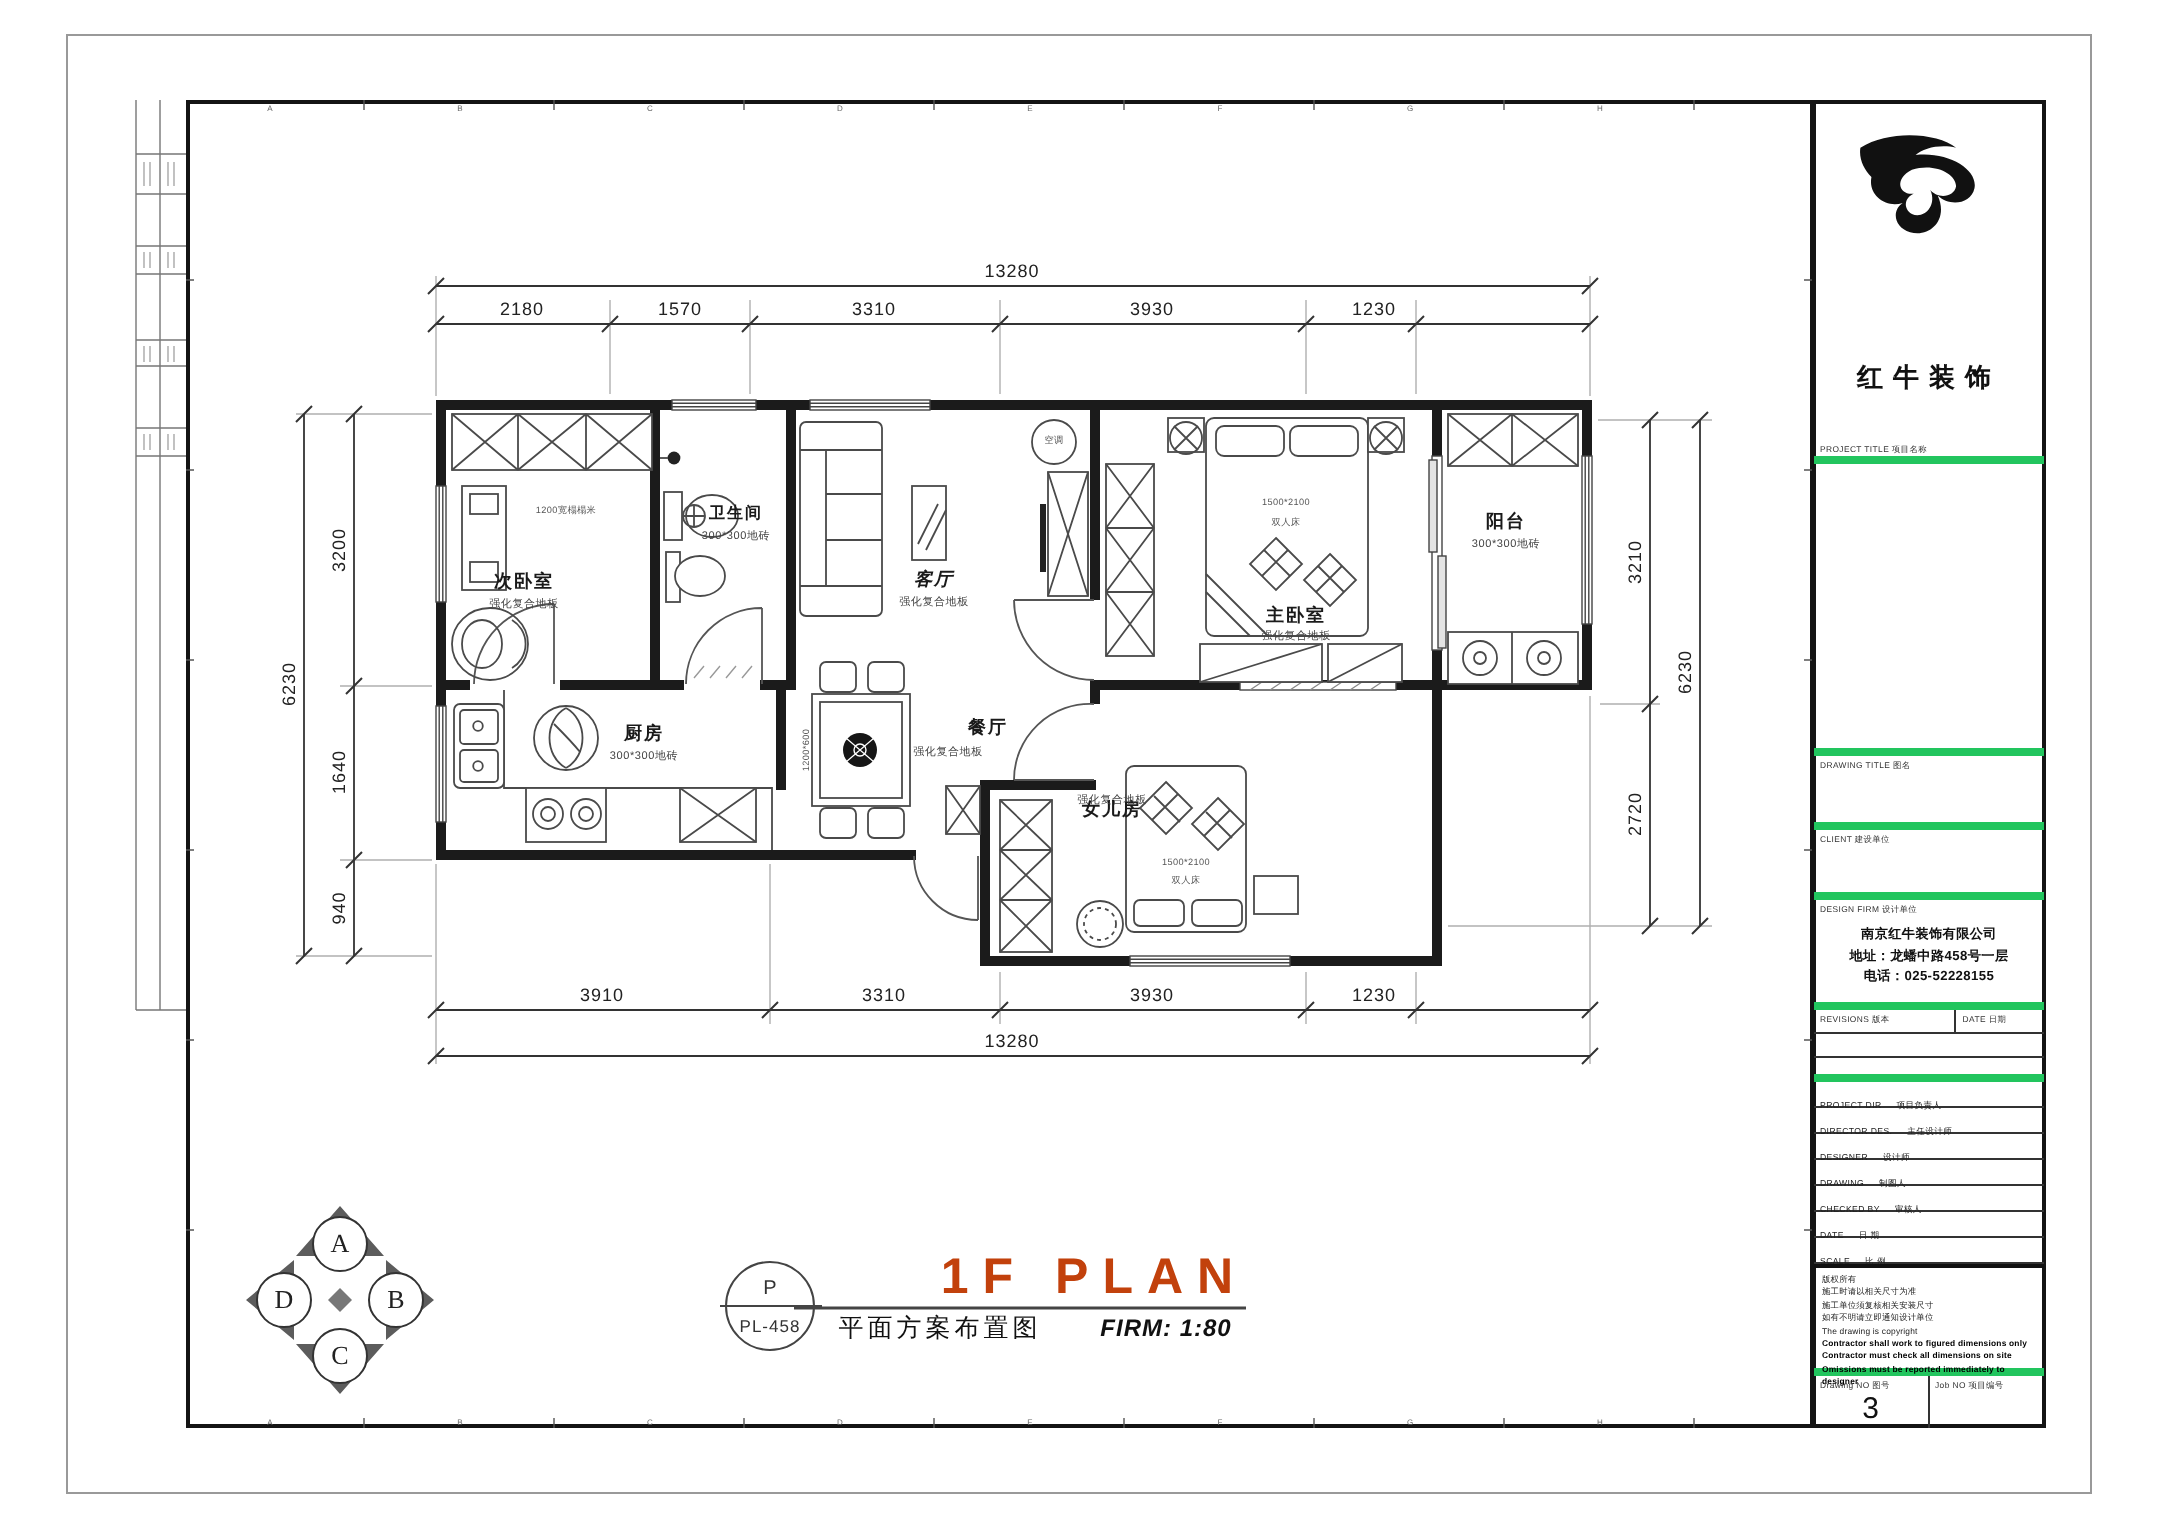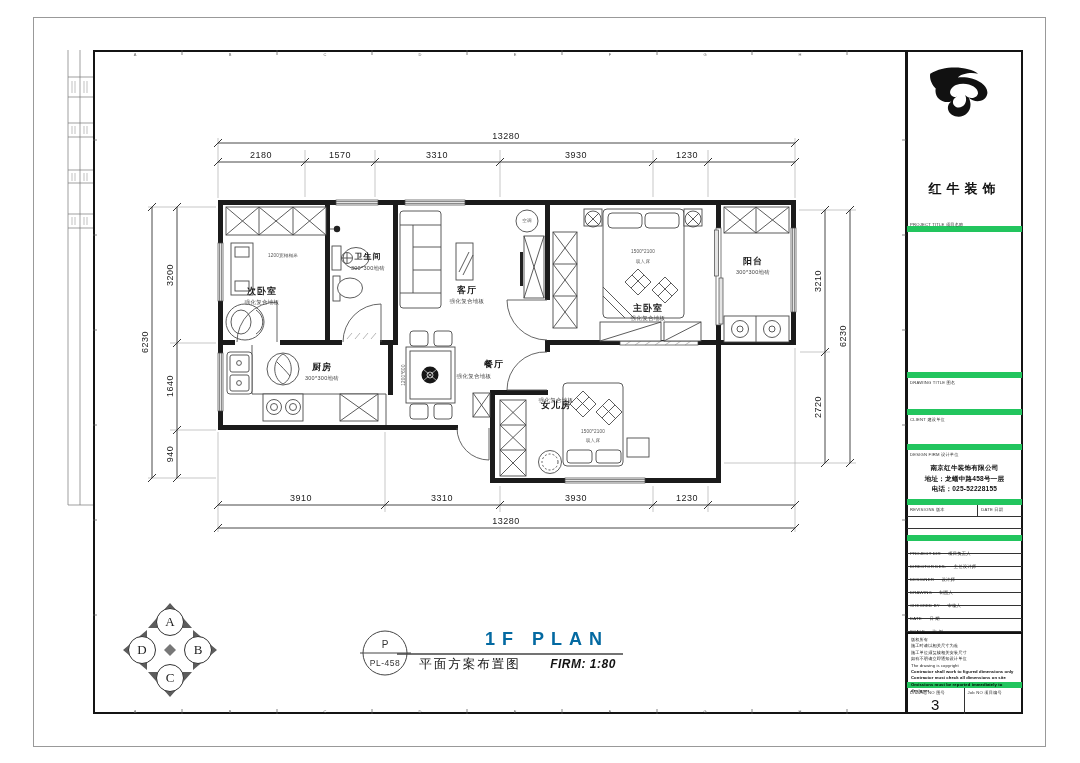--- a/index.html
+++ b/index.html
@@ -9,32 +9,32 @@
   .lbl{position:absolute;transform:translate(-50%,-50%);white-space:nowrap;line-height:1;}
   .dim{font-size:9px;color:#222;letter-spacing:.5px;}
   .dimv{transform:translate(-50%,-50%) rotate(-90deg);}
   .rname{font-size:9px;font-weight:bold;color:#1a1a1a;letter-spacing:1px;}
   .rname-sm{font-size:8px;}
   .rspec{font-size:5.5px;color:#444;letter-spacing:.3px;}
   .tiny{font-size:4.6px;color:#555;letter-spacing:.2px;}
   .vert{transform:translate(-50%,-50%) rotate(-90deg);}
   
   #tblock{position:absolute;left:907px;top:50px;width:115px;height:664px;}
-  .tb-sec{position:absolute;left:0;width:100%;border-bottom:6px solid #22c55e;box-sizing:border-box;}
+  .tb-sec{position:absolute;left:0;width:100%;border-bottom:4px solid #22c55e;box-sizing:border-box;}
   .tb-label{font-size:4.2px;color:#333;padding:1.5px 3px;letter-spacing:.2px;}
   .tb-row{position:absolute;left:0;width:100%;height:13px;border-bottom:1px solid #333;box-sizing:border-box;}
   .tb-row span{font-size:4.3px;color:#222;padding-left:3px;display:inline-block;margin-top:3px;letter-spacing:.2px;}
   .brandcn{position:absolute;width:100%;text-align:center;font-size:13px;font-weight:bold;letter-spacing:5px;color:#111;}
   .company{font-size:6.6px;font-weight:bold;text-align:center;line-height:10.5px;color:#111;margin-top:5px;letter-spacing:.2px;}
   .notes{font-size:4.2px;line-height:6.4px;color:#222;padding:3px 4px;letter-spacing:.1px;}
   .notes .b{font-weight:bold;color:#000;}
   
   #brand-outline{position:absolute;left:204px;top:629px;font-size:74px;font-weight:bold;
      color:rgba(90,90,90,0.12);-webkit-text-stroke:1.6px #555;letter-spacing:0px;line-height:1;}
-  .ftitle{font-size:18px;font-weight:bold;letter-spacing:7px;color:#0369a1;}
+  .ftitle{font-size:25px;font-weight:bold;letter-spacing:7px;color:#c2410c;}
   .fsub{font-size:12.5px;color:#111;letter-spacing:2px;}
   .fscale{font-size:12px;font-weight:bold;font-style:italic;color:#111;letter-spacing:.5px;}
   .stamp-p{font-size:10px;color:#333;}
   .stamp-no{font-size:8.5px;color:#333;letter-spacing:.5px;}
   .gl{position:absolute;font-size:4px;color:#666;transform:translate(-50%,-50%);}
   .compass-l{position:absolute;transform:translate(-50%,-50%);font-size:13px;color:#222;font-family:"Liberation Serif","DejaVu Serif",serif;}
 </style>
 </head>
 <body>
 
@@ -321,21 +321,21 @@
   <div class="lbl dim dimv" style="left:145px;top:342px;">6230</div>
   <div class="lbl dim dimv" style="left:818px;top:281px;">3210</div>
   <div class="lbl dim dimv" style="left:818px;top:407px;">2720</div>
   <div class="lbl dim dimv" style="left:843px;top:336px;">6230</div>
 
   <div class="lbl rname" style="left:262px;top:291px;text-align:center;">次卧室</div>
   <div class="lbl rspec" style="left:262px;top:303px;">强化复合地板</div>
   <div class="lbl tiny" style="left:283px;top:256px;">1200宽榻榻米</div>
   <div class="lbl rname rname-sm" style="left:368px;top:257px;">卫生间</div>
   <div class="lbl rspec" style="left:368px;top:269px;">300*300地砖</div>
-  <div class="lbl rname" style="left:467px;top:290px;">客厅</div>
+  <div class="lbl rname" style="left:467px;top:290px;font-style:italic;">客厅</div>
   <div class="lbl rspec" style="left:467px;top:302px;">强化复合地板</div>
   <div class="lbl tiny" style="left:527px;top:221px;">空调</div>
   <div class="lbl rname" style="left:648px;top:308px;">主卧室</div>
   <div class="lbl rspec" style="left:648px;top:319px;">强化复合地板</div>
   <div class="lbl tiny" style="left:643px;top:252px;">1500*2100</div>
   <div class="lbl tiny" style="left:643px;top:262px;">双人床</div>
   <div class="lbl rname" style="left:753px;top:261px;">阳台</div>
   <div class="lbl rspec" style="left:753px;top:273px;">300*300地砖</div>
   <div class="lbl rname" style="left:322px;top:367px;">厨房</div>
   <div class="lbl rspec" style="left:322px;top:379px;">300*300地砖</div>

